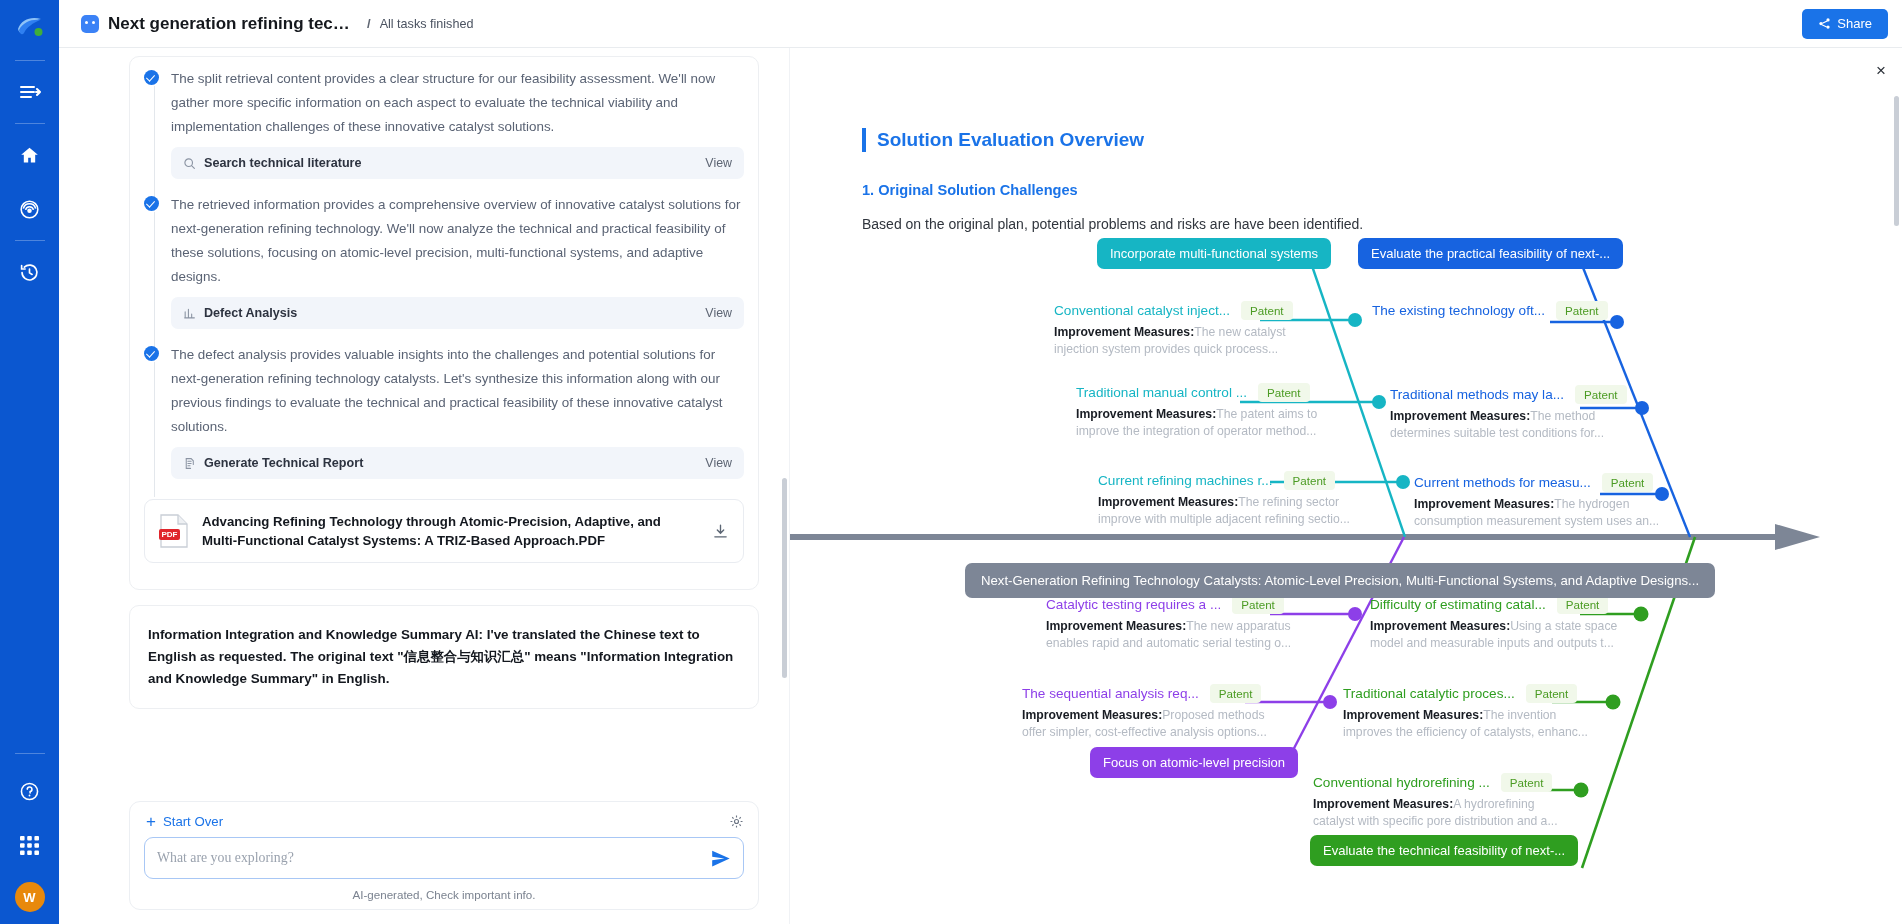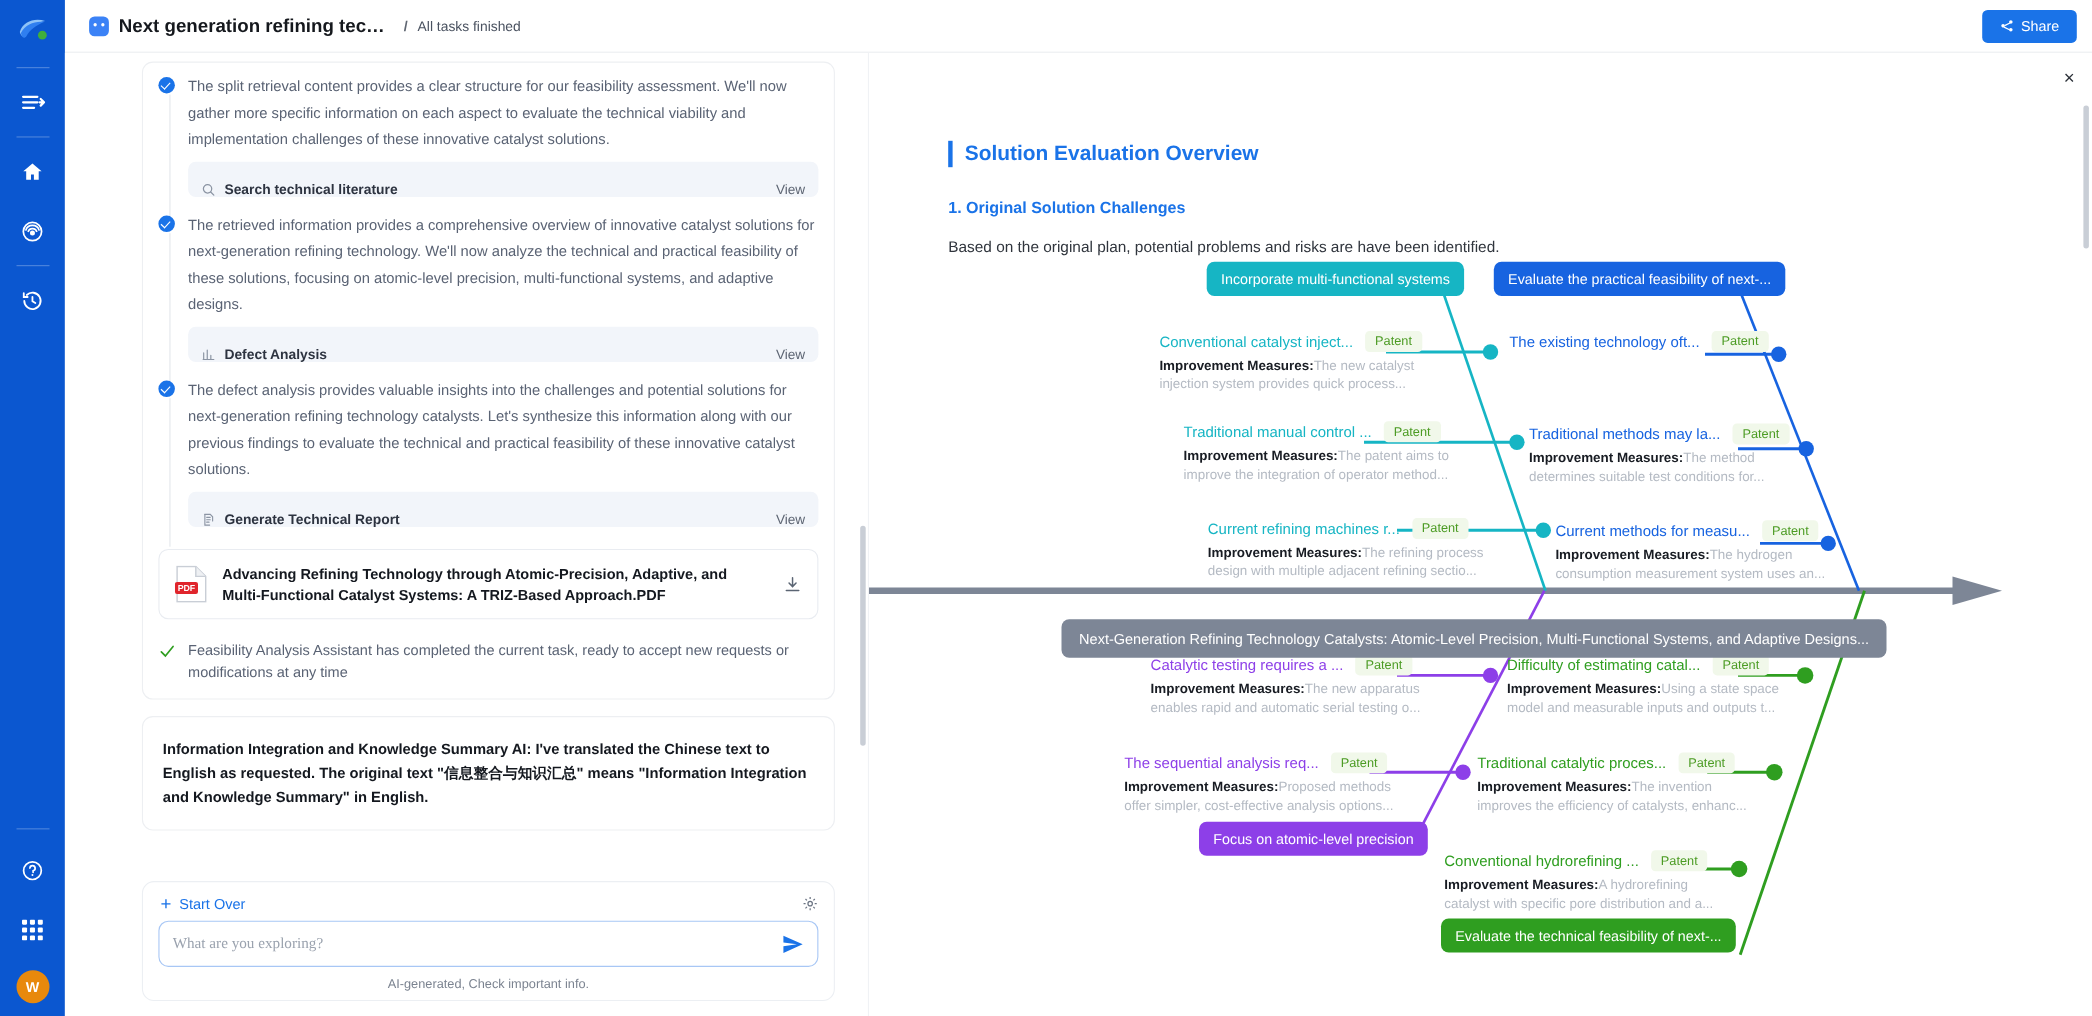--- a/index.html
+++ b/index.html
@@ -93,21 +93,21 @@
   .check::after {
     content:''; position:absolute; left:4px; top:3px; width:4px; height:7px;
     border: solid #fff; border-width: 0 1.6px 1.6px 0; transform: rotate(43deg);
   }
   .step-body { flex: 1; padding-left: 5px; min-width: 0; }
   .step-text {
     font-size: 13.4px; line-height: 24px; color: #5a6374; padding-bottom: 8px;
   }
   .tool-row {
     background: #f2f5fa; border-radius: 7px; height: 32px;
-    display: flex; align-items: flex-end; padding: 0 12px; margin-bottom: 12px;
+    display: flex; align-items: center; padding: 0 12px; margin-bottom: 12px;
   }
   .tool-name { font-size: 12.6px; font-weight: bold; color: #2d3340; margin-left: 8px; }
   .tool-view { margin-left: auto; font-size: 12.4px; color: #5d6573; cursor: pointer; }
   .tool-ico { color: #8b94a3; display:flex; }
 
   .file-card {
     border: 1px solid #e9ecf1; border-radius: 9px; padding: 12px 14px;
     display: flex; align-items: center; gap: 13px; margin: 6px 0 14px 0;
   }
   .pdf-ico { width: 30px; height: 34px; flex: 0 0 30px; position: relative; }
@@ -370,28 +370,20 @@
               </svg>
             </span>
             <span class="file-name">Advancing Refining Technology through Atomic-Precision, Adaptive, and Multi-Functional Catalyst Systems: A TRIZ-Based Approach.PDF</span>
             <span class="dl-btn">
               <svg width="17" height="17" viewBox="0 0 24 24" fill="none" stroke="#5b6573" stroke-width="1.9" stroke-linecap="round">
                   <path d="M12 3v11M7.5 10 12 14.5 16.5 10M4 19.5h16"></path>
                 </svg>
             </span>
           </div>
 
-          <div class="done-row">
-            <span class="done-check">
-              <svg width="16" height="16" viewBox="0 0 24 24" fill="none" stroke="#2f9e20" stroke-width="2.3" stroke-linecap="round">
-                  <path d="M4 13l5.5 5.5L20 5.5"></path>
-                </svg>
-            </span>
-            <span class="done-text">Feasibility Analysis Assistant has completed the current task, ready to accept new requests or modifications at any time</span>
-          </div>
         </div>
 
         <div class="summary-card">
           <div class="summary-text">Information Integration and Knowledge Summary AI: I've translated the Chinese text to English as requested. The original text "信息整合与知识汇总" means "Information Integration and Knowledge Summary" in English.</div>
         </div>
       </div>
 
       <div id="chat-scrollbar"></div>
 
       <div id="composer-wrap">
@@ -485,21 +477,21 @@
             <span class="cause-title" style="color:#16b5c4">Traditional manual control ...</span>
             <span class="patent-tag">Patent</span>
           </div>
           <div class="cause-body"><b>Improvement Measures:</b><span>The patent aims to improve the integration of operator method...</span></div>
         </div>
         <div class="cause" style="left:308px; top:423px;">
           <div class="cause-head">
             <span class="cause-title" style="color:#16b5c4">Current refining machines r...</span>
             <span class="patent-tag">Patent</span>
           </div>
-          <div class="cause-body"><b>Improvement Measures:</b><span>The refining process design with multiple adjacent refining sectio...</span></div>
+          <div class="cause-body"><b>Improvement Measures:</b><span>The refining sector improve with multiple adjacent refining sectio...</span></div>
         </div>
 
         <div class="cause" style="left:582px; top:253px;">
           <div class="cause-head">
             <span class="cause-title" style="color:#1763e0">The existing technology oft...</span>
             <span class="patent-tag">Patent</span>
           </div>
         </div>
         <div class="cause" style="left:600px; top:337px;">
           <div class="cause-head">

